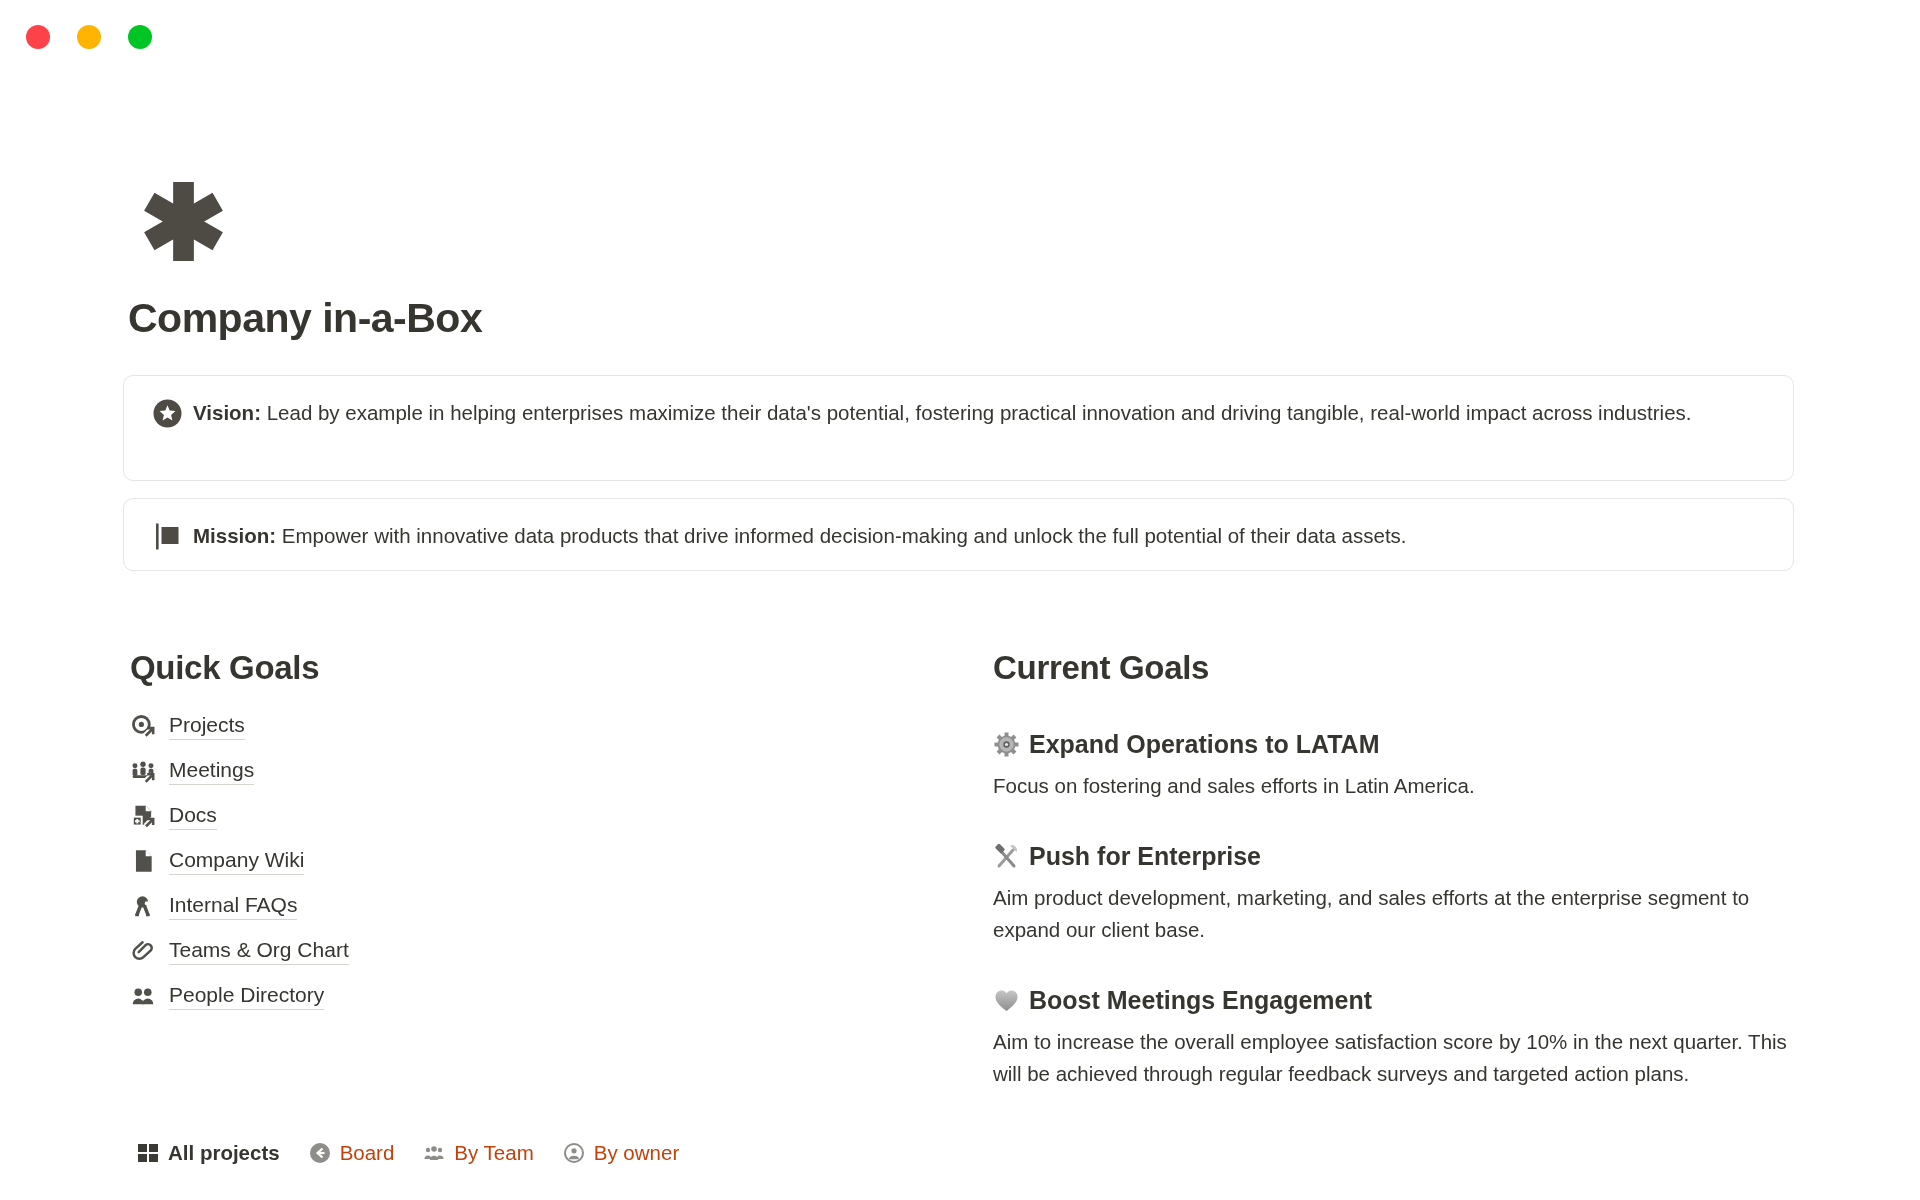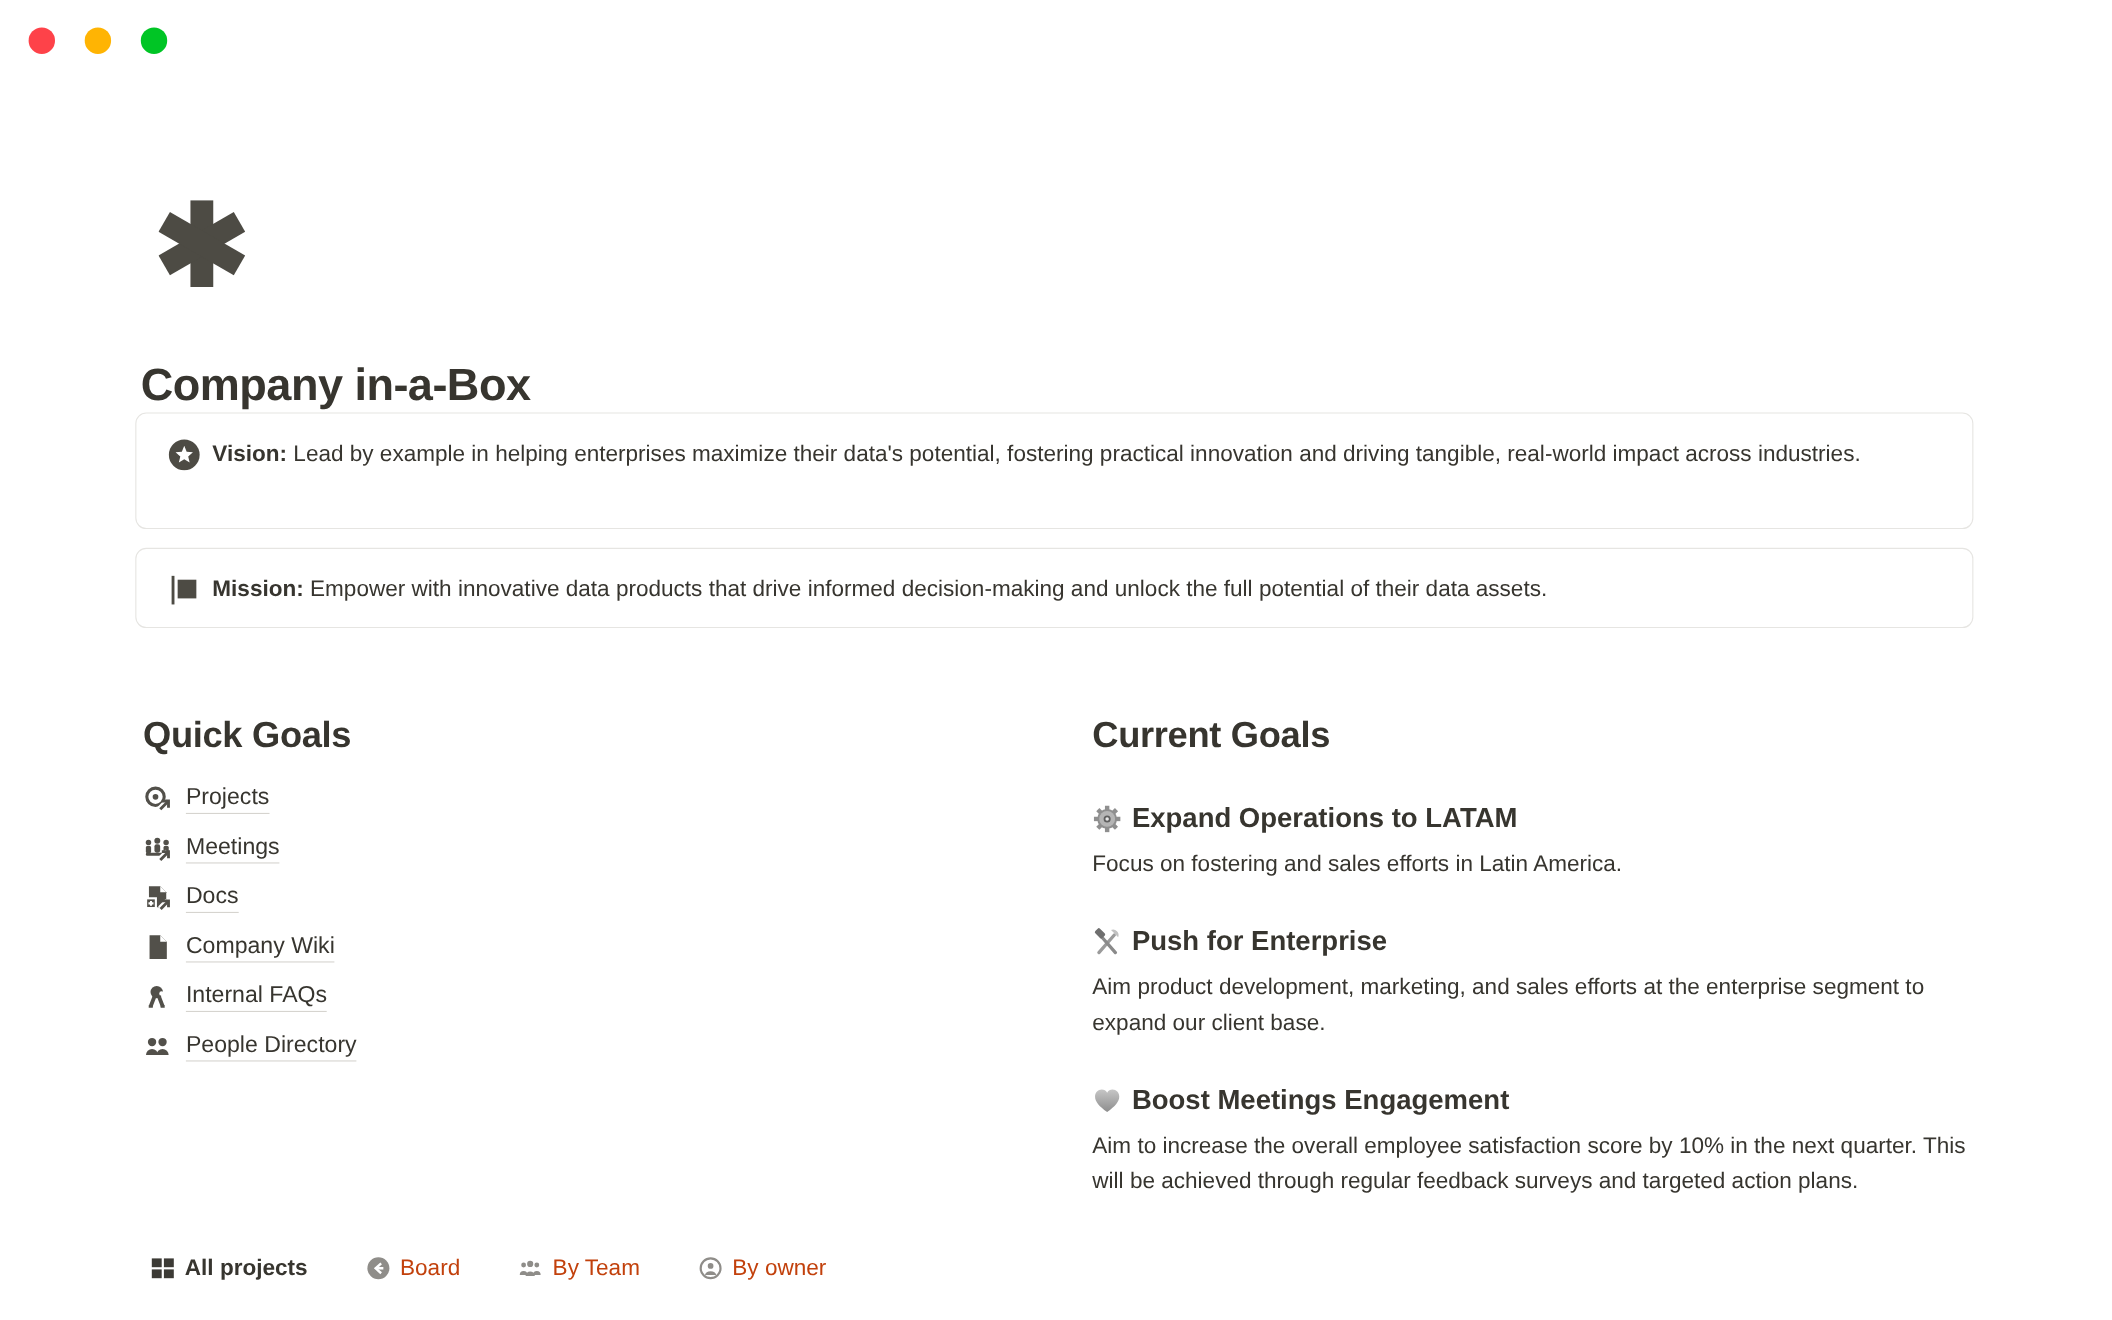--- a/index.html
+++ b/index.html
@@ -7,21 +7,21 @@
     font-family:"Liberation Sans","DejaVu Sans",sans-serif; color:#37352f; }
   .abs { position:absolute; }
 
   
   .tl { position:absolute; top:25px; left:26px; display:flex; gap:27px; }
   .tl span { width:24px; height:24px; border-radius:50%; display:block; }
   .tl .red{ background:#fe4249; } .tl .yellow{ background:#ffb403; } .tl .green{ background:#00c525; }
 
   
   .page-icon { top:182px; left:144px; width:79px; height:79px; }
-  .page-title { top:295px; left:128px; font-size:41px; font-weight:700; letter-spacing:-0.5px;margin-top:32px; }
+  .page-title { top:295px; left:128px; font-size:41px; font-weight:700; letter-spacing:-0.5px; }
 
   
   .callout { left:123px; width:1671px; background:#fff; border:1px solid #e6e5e2;
     border-radius:10px; display:flex; align-items:flex-start; padding:20px 34px 20px 29px; }
   .callout.vision { top:375px; height:106px; }
   .callout.mission { top:498px; height:73px; }
   .callout .c-icon { flex:0 0 29px; height:29px; margin-top:3px; }
   .callout .c-text { margin-left:11px; font-size:20.5px; line-height:33px; max-width:1520px; }
   .callout .c-text b { font-weight:700; }
 
@@ -37,21 +37,21 @@
   .ql-item .ql-label { font-size:21px; font-weight:500; line-height:27px;
     border-bottom:1.5px solid #d6d4cf; padding-bottom:1px; }
 
   
   .goal h3 { margin-top:37px; font-size:25px; font-weight:700; line-height:34px;
     display:flex; align-items:center; }
   .goal h3 .g-icon { width:27px; height:27px; margin-right:9px; flex:0 0 27px; }
   .goal p { margin-top:9px; font-size:20.5px; line-height:32px; }
 
   
-  .tabs { top:1141px; left:137px; display:flex; align-items:center; gap:53px; }
+  .tabs { top:1141px; left:137px; display:flex; align-items:center; gap:29px; }
   .tab { display:flex; align-items:center; gap:9px; font-size:20.5px; cursor:pointer;
     color:#c2410c; font-weight:500; }
   .tab.active { color:#37352f; font-weight:600; }
   .tab .t-icon { width:22px; height:22px; }
 
   svg { display:block; }
 </style>
 </head>
 <body>
 
@@ -174,20 +174,28 @@
         <svg viewBox="0 0 24 24" width="26" height="26">
           <circle cx="11.5" cy="8.2" r="5.2" fill="#52504a"></circle>
           <circle cx="15.6" cy="9.6" r="2" fill="#ffffff"></circle>
           <path d="M9.8 11.5 L6.4 20.3 M13.2 11.5 L16.6 20.3" stroke="#52504a" stroke-width="3.2"></path>
           <path d="M4.8 20.3 H8.2 M14.8 20.3 H18.2" stroke="#52504a" stroke-width="2.2"></path>
         </svg>
       </span>
       <span class="ql-label">Internal FAQs</span>
     </div>
 
+    <div class="ql-item">
+      <span class="ql-icon">
+        <svg viewBox="0 0 24 24" width="26" height="26" fill="none" stroke="#52504a" stroke-width="2.3" stroke-linecap="round">
+          <path d="M8 13 L14.4 6.6 a3.4 3.4 0 0 1 4.8 4.8 L12.4 17.6 a5.3 5.3 0 0 1 -7.5 -7.5 L11.6 3.9"></path>
+        </svg>
+      </span>
+      <span class="ql-label">Teams &amp; Org Chart</span>
+    </div>
 
     <div class="ql-item">
       <span class="ql-icon">
         <svg viewBox="0 0 24 24" width="26" height="26" fill="#52504a">
           <circle cx="7.6" cy="8.6" r="3.5"></circle>
           <circle cx="16.4" cy="8.6" r="3.5"></circle>
           <path d="M2.5 19.5 a5.1 5.1 0 0 1 10.2 0 Z"></path>
           <path d="M11.3 19.5 a5.1 5.1 0 0 1 10.2 0 Z"></path>
         </svg>
       </span>

